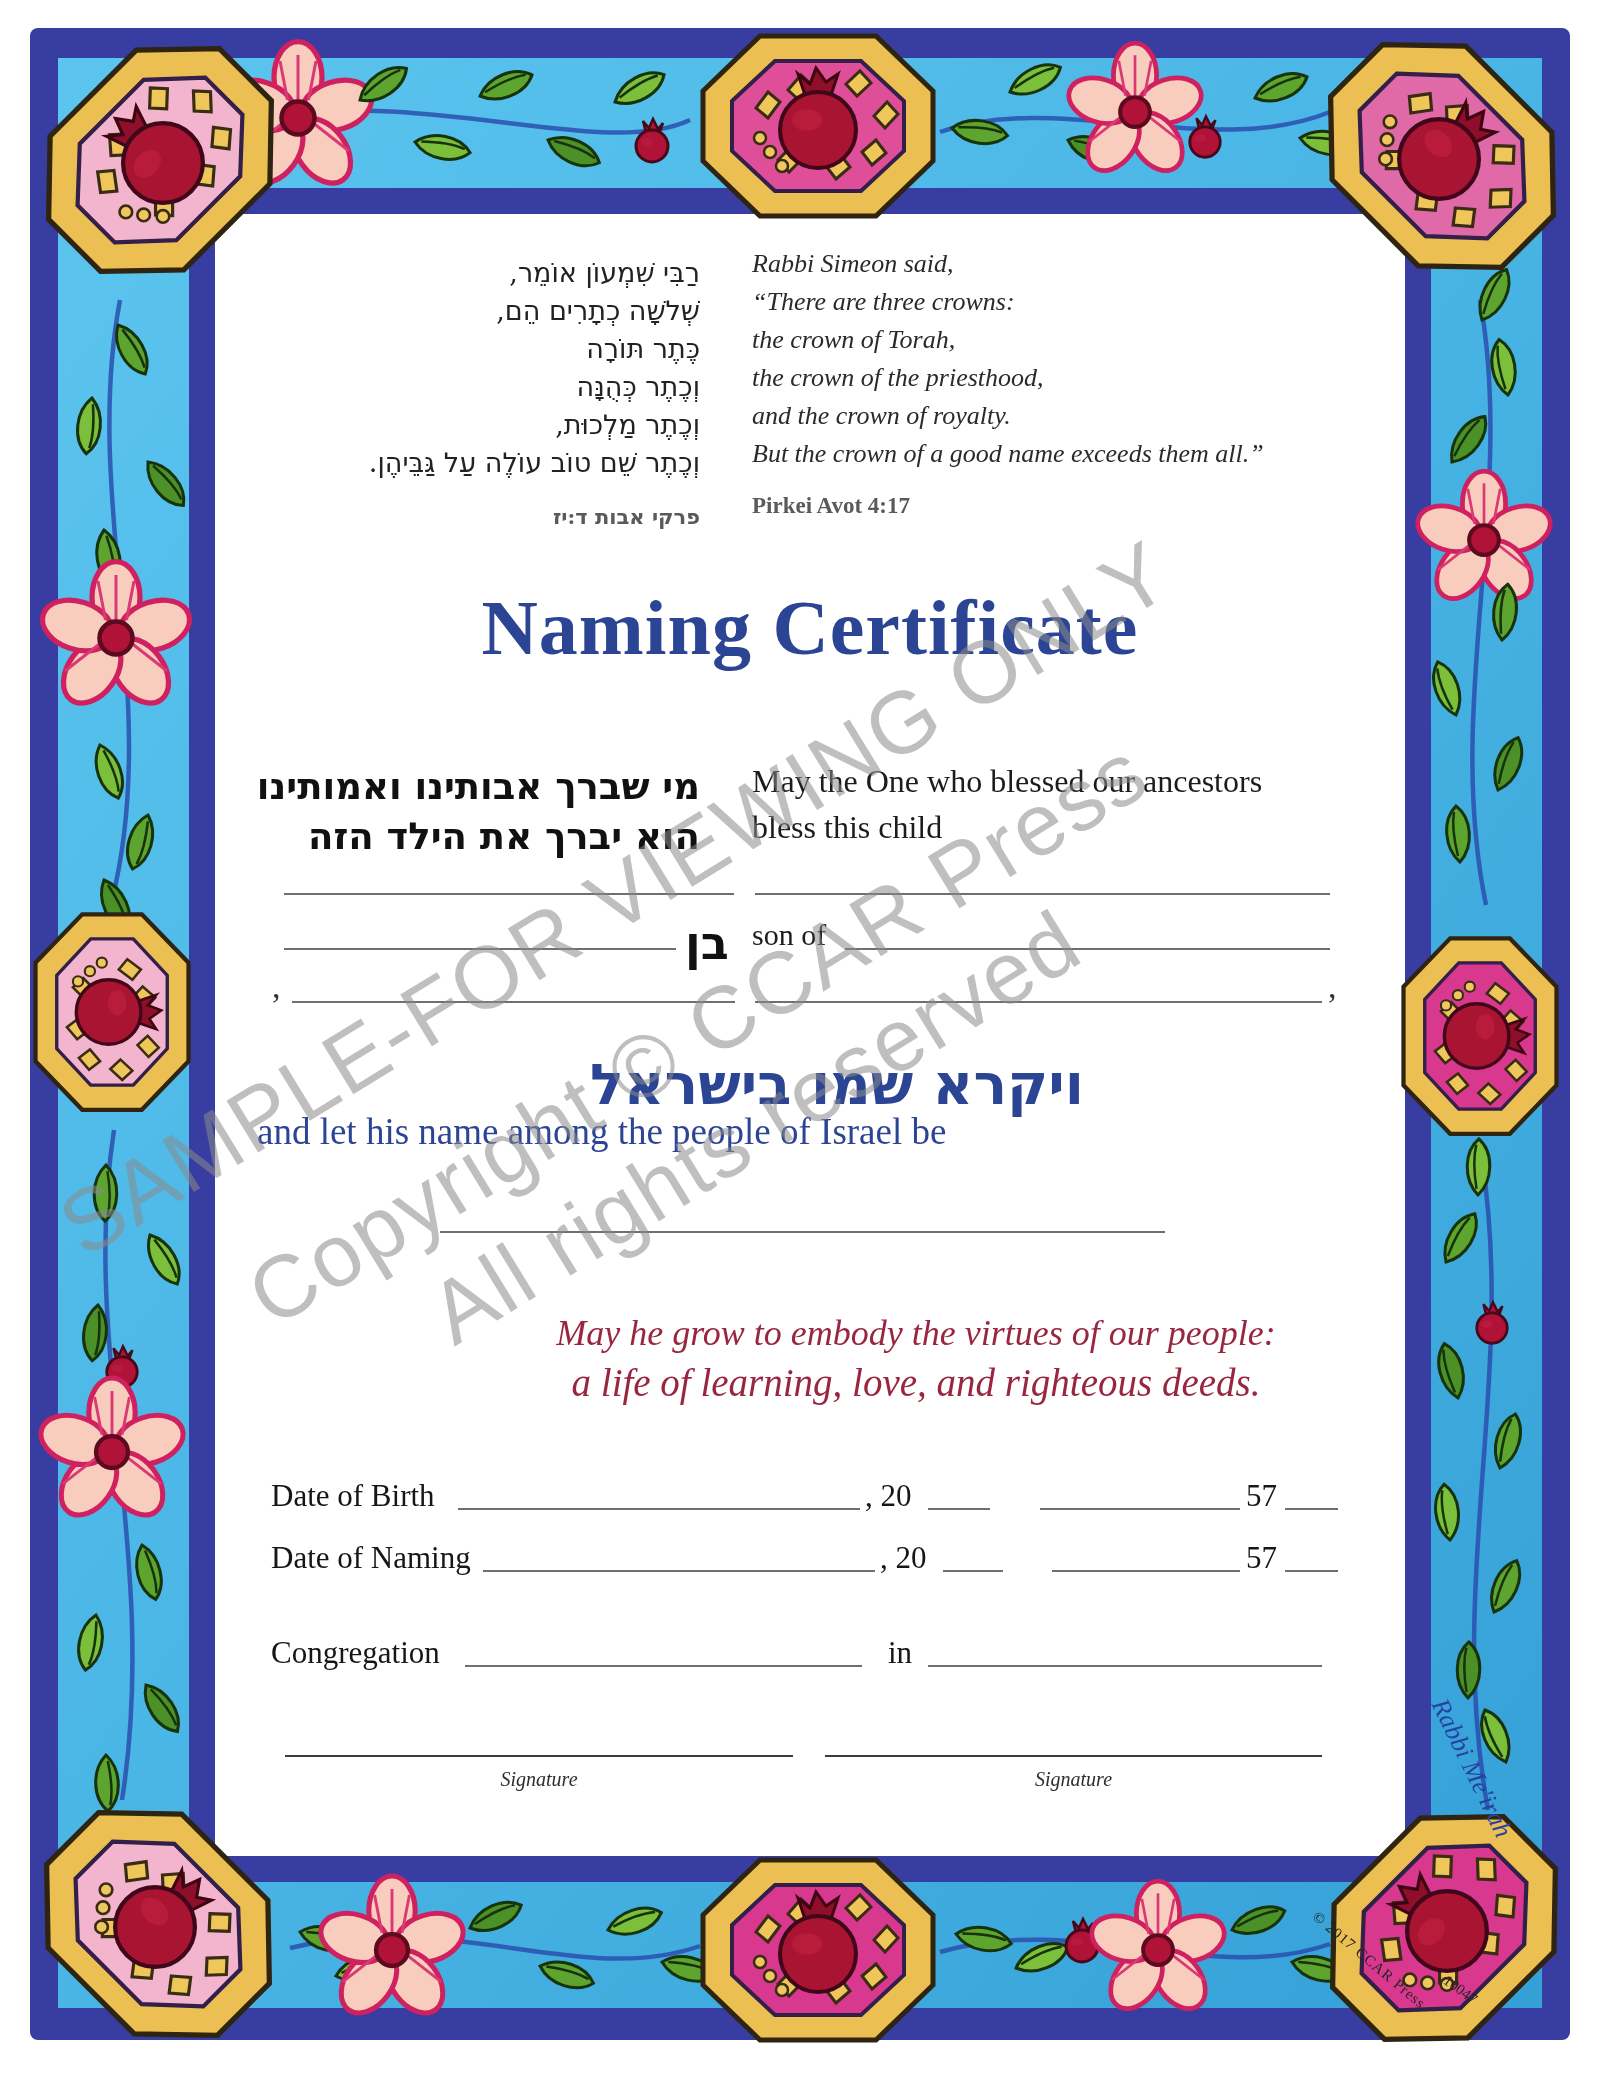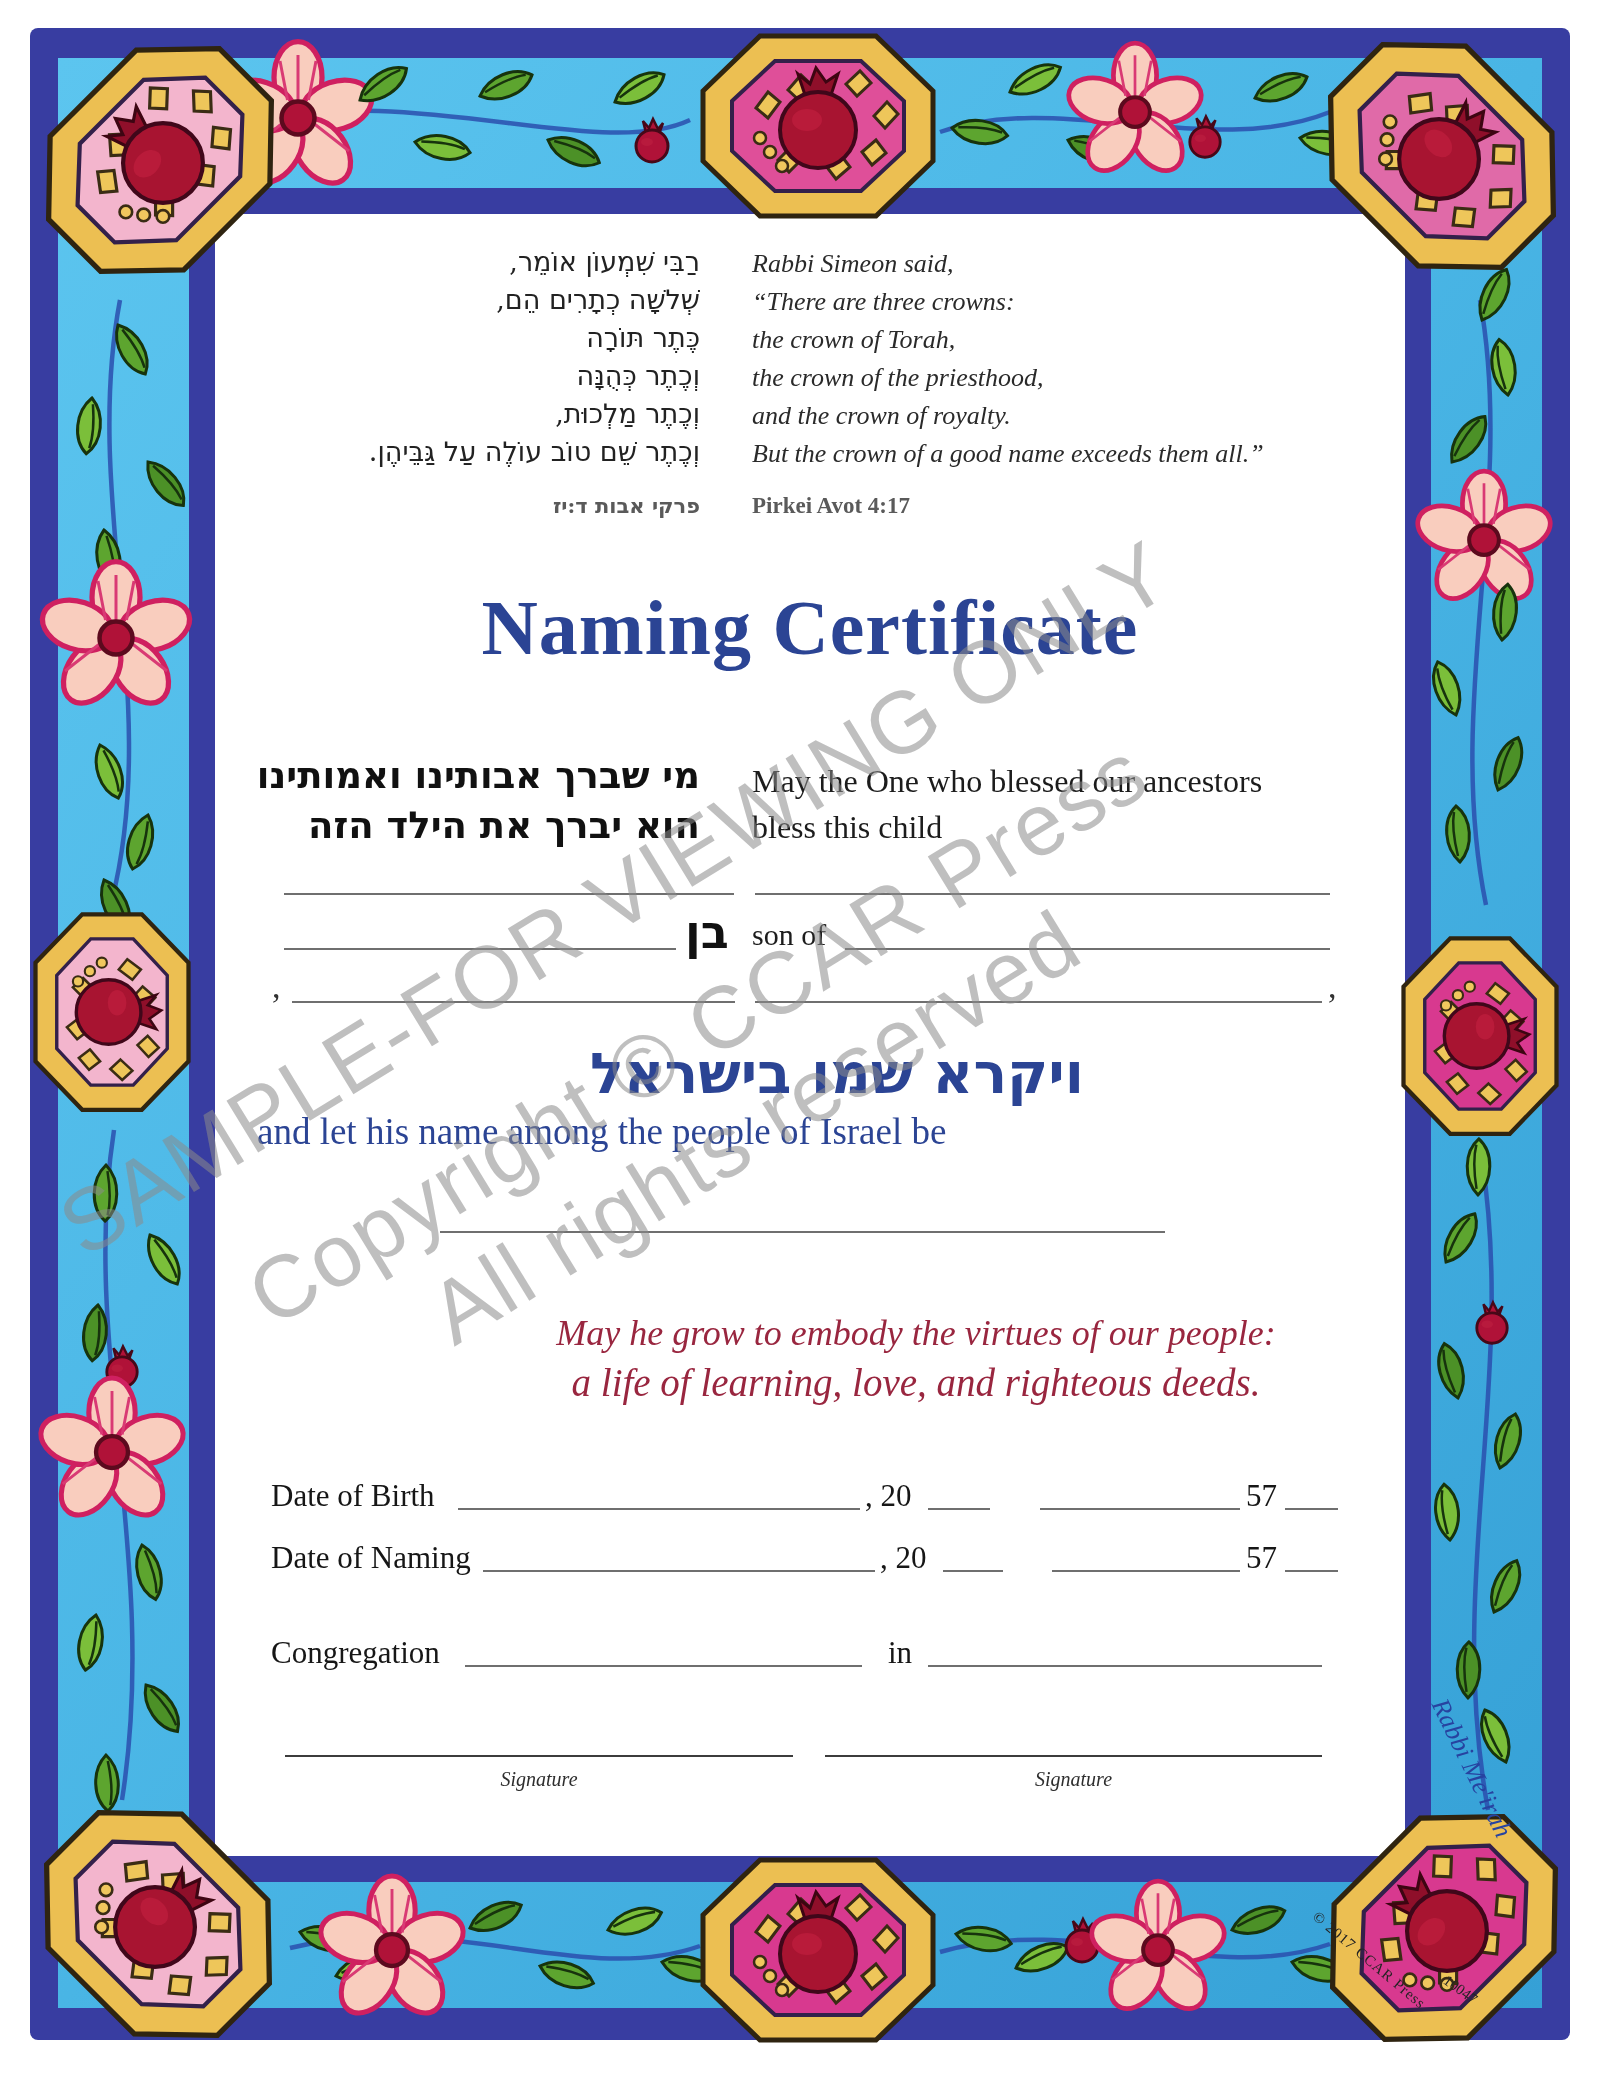--- a/index.html
+++ b/index.html
@@ -1,21 +1,21 @@
 <!DOCTYPE html>
 <html style="--title-blue: #2b4494; --accent-red: #99263f; --border-navy: #383da1; --border-turquoise: #49b5e5; --medallion-gold: #ecbf52; --medallion-pink: #f3b5cd; --medallion-magenta: #d8398f; --pomegranate-red: #a81431; --leaf-green: #5da52f;"><head>
 <meta charset="utf-8">
 <style>
   html,body{margin:0;padding:0;background:#ffffff;}
   .page{
     position:relative;width:1600px;height:2077px;background:#ffffff;overflow:hidden;
     font-family:"Liberation Serif",serif;color:#1c1c1c;
   }
   .abs{position:absolute;}
-  .he{font-family:"DejaVu Serif","DejaVu Sans",serif;direction:rtl;unicode-bidi:isolate;}
+  .he{font-family:"DejaVu Serif","DejaVu Sans",serif;direction:rtl;unicode-bidi:isolate;margin-top:11px;}
   .rule{position:absolute;height:0;border-bottom:2px solid #6f6f6f;}
   .rule-dark{border-bottom:2px solid #3c3c3c;}
   
   .quote-he{right:900px;top:243px;text-align:right;font-size:27px;line-height:38px;color:#222;}
   .quote-en{left:752px;top:245px;font-size:26px;line-height:38px;font-style:italic;color:#2a2a2a;}
   .quote-cit-he{margin-top:16px;font-size:21px;font-weight:bold;font-style:normal;color:#5a5a5a;}
   .quote-cit-en{margin-top:14px;font-size:23px;font-weight:bold;font-style:normal;color:#5a5a5a;}
   .title{left:215px;top:583px;width:1190px;text-align:center;font-size:78px;font-weight:600;
          color:var(--title-blue,#2b4494);letter-spacing:1px;}
   .bless-he{right:900px;top:750px;text-align:right;font-size:37px;line-height:50px;font-weight:600;color:#111;}

